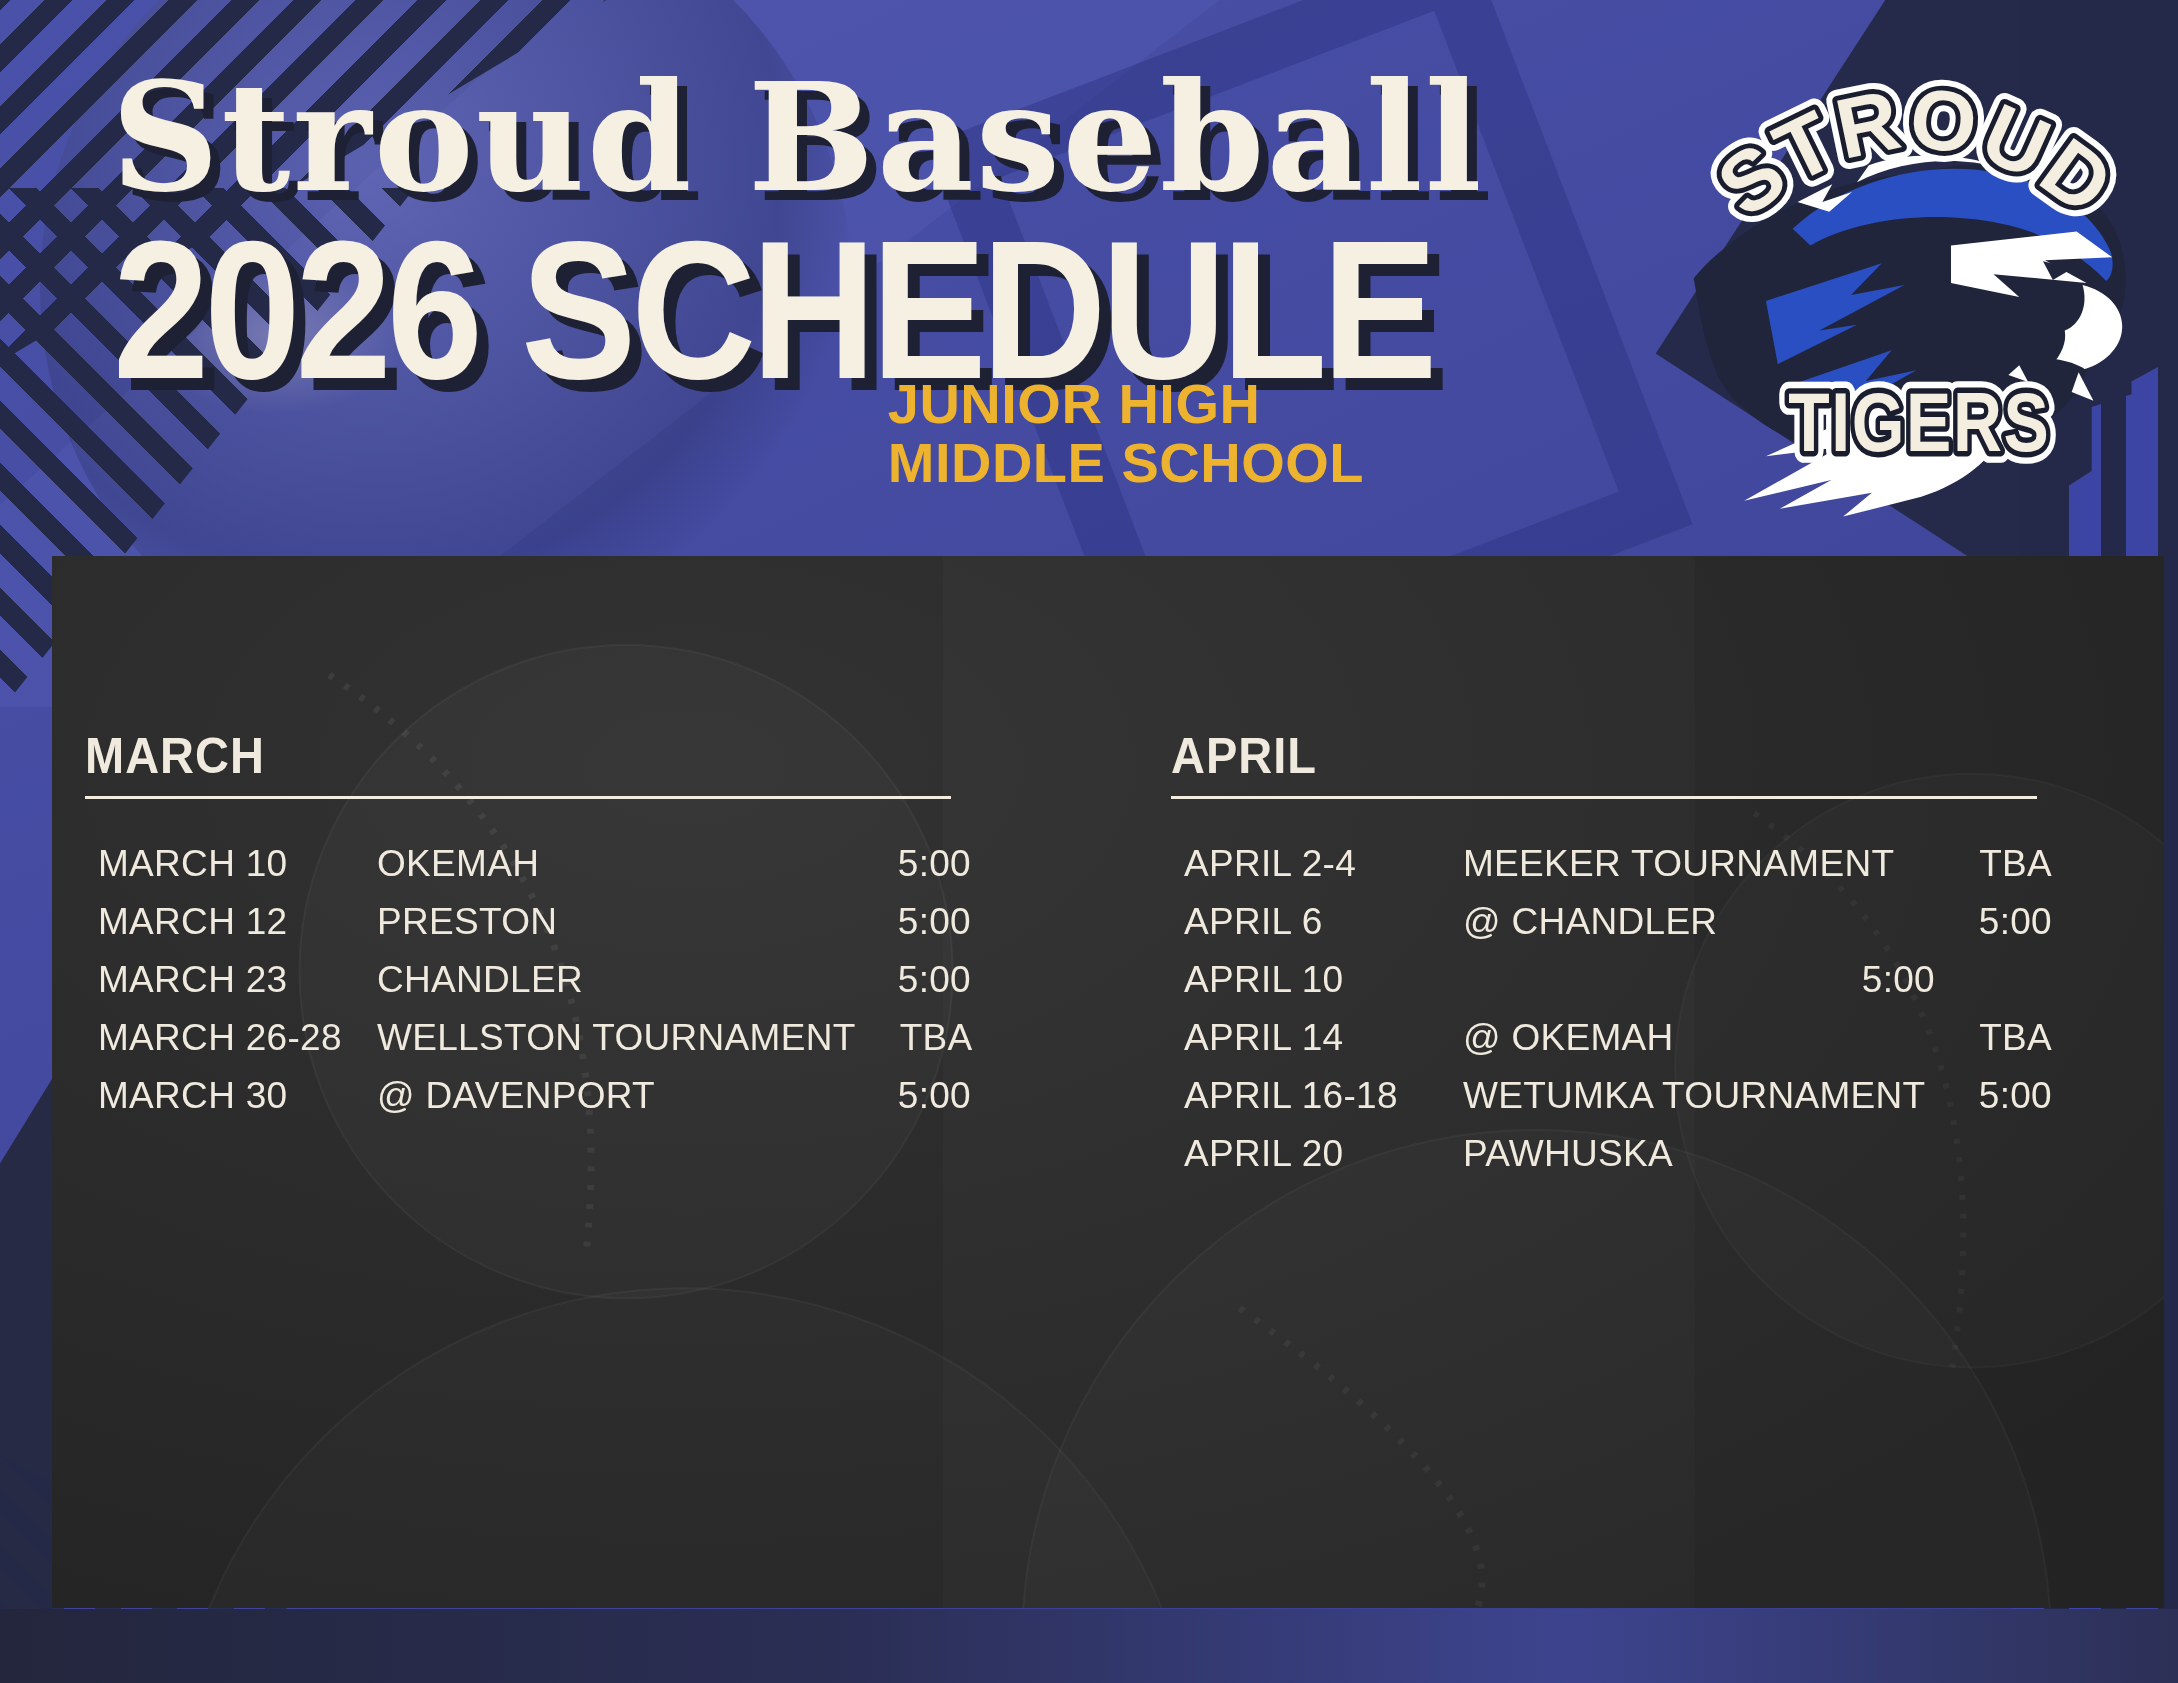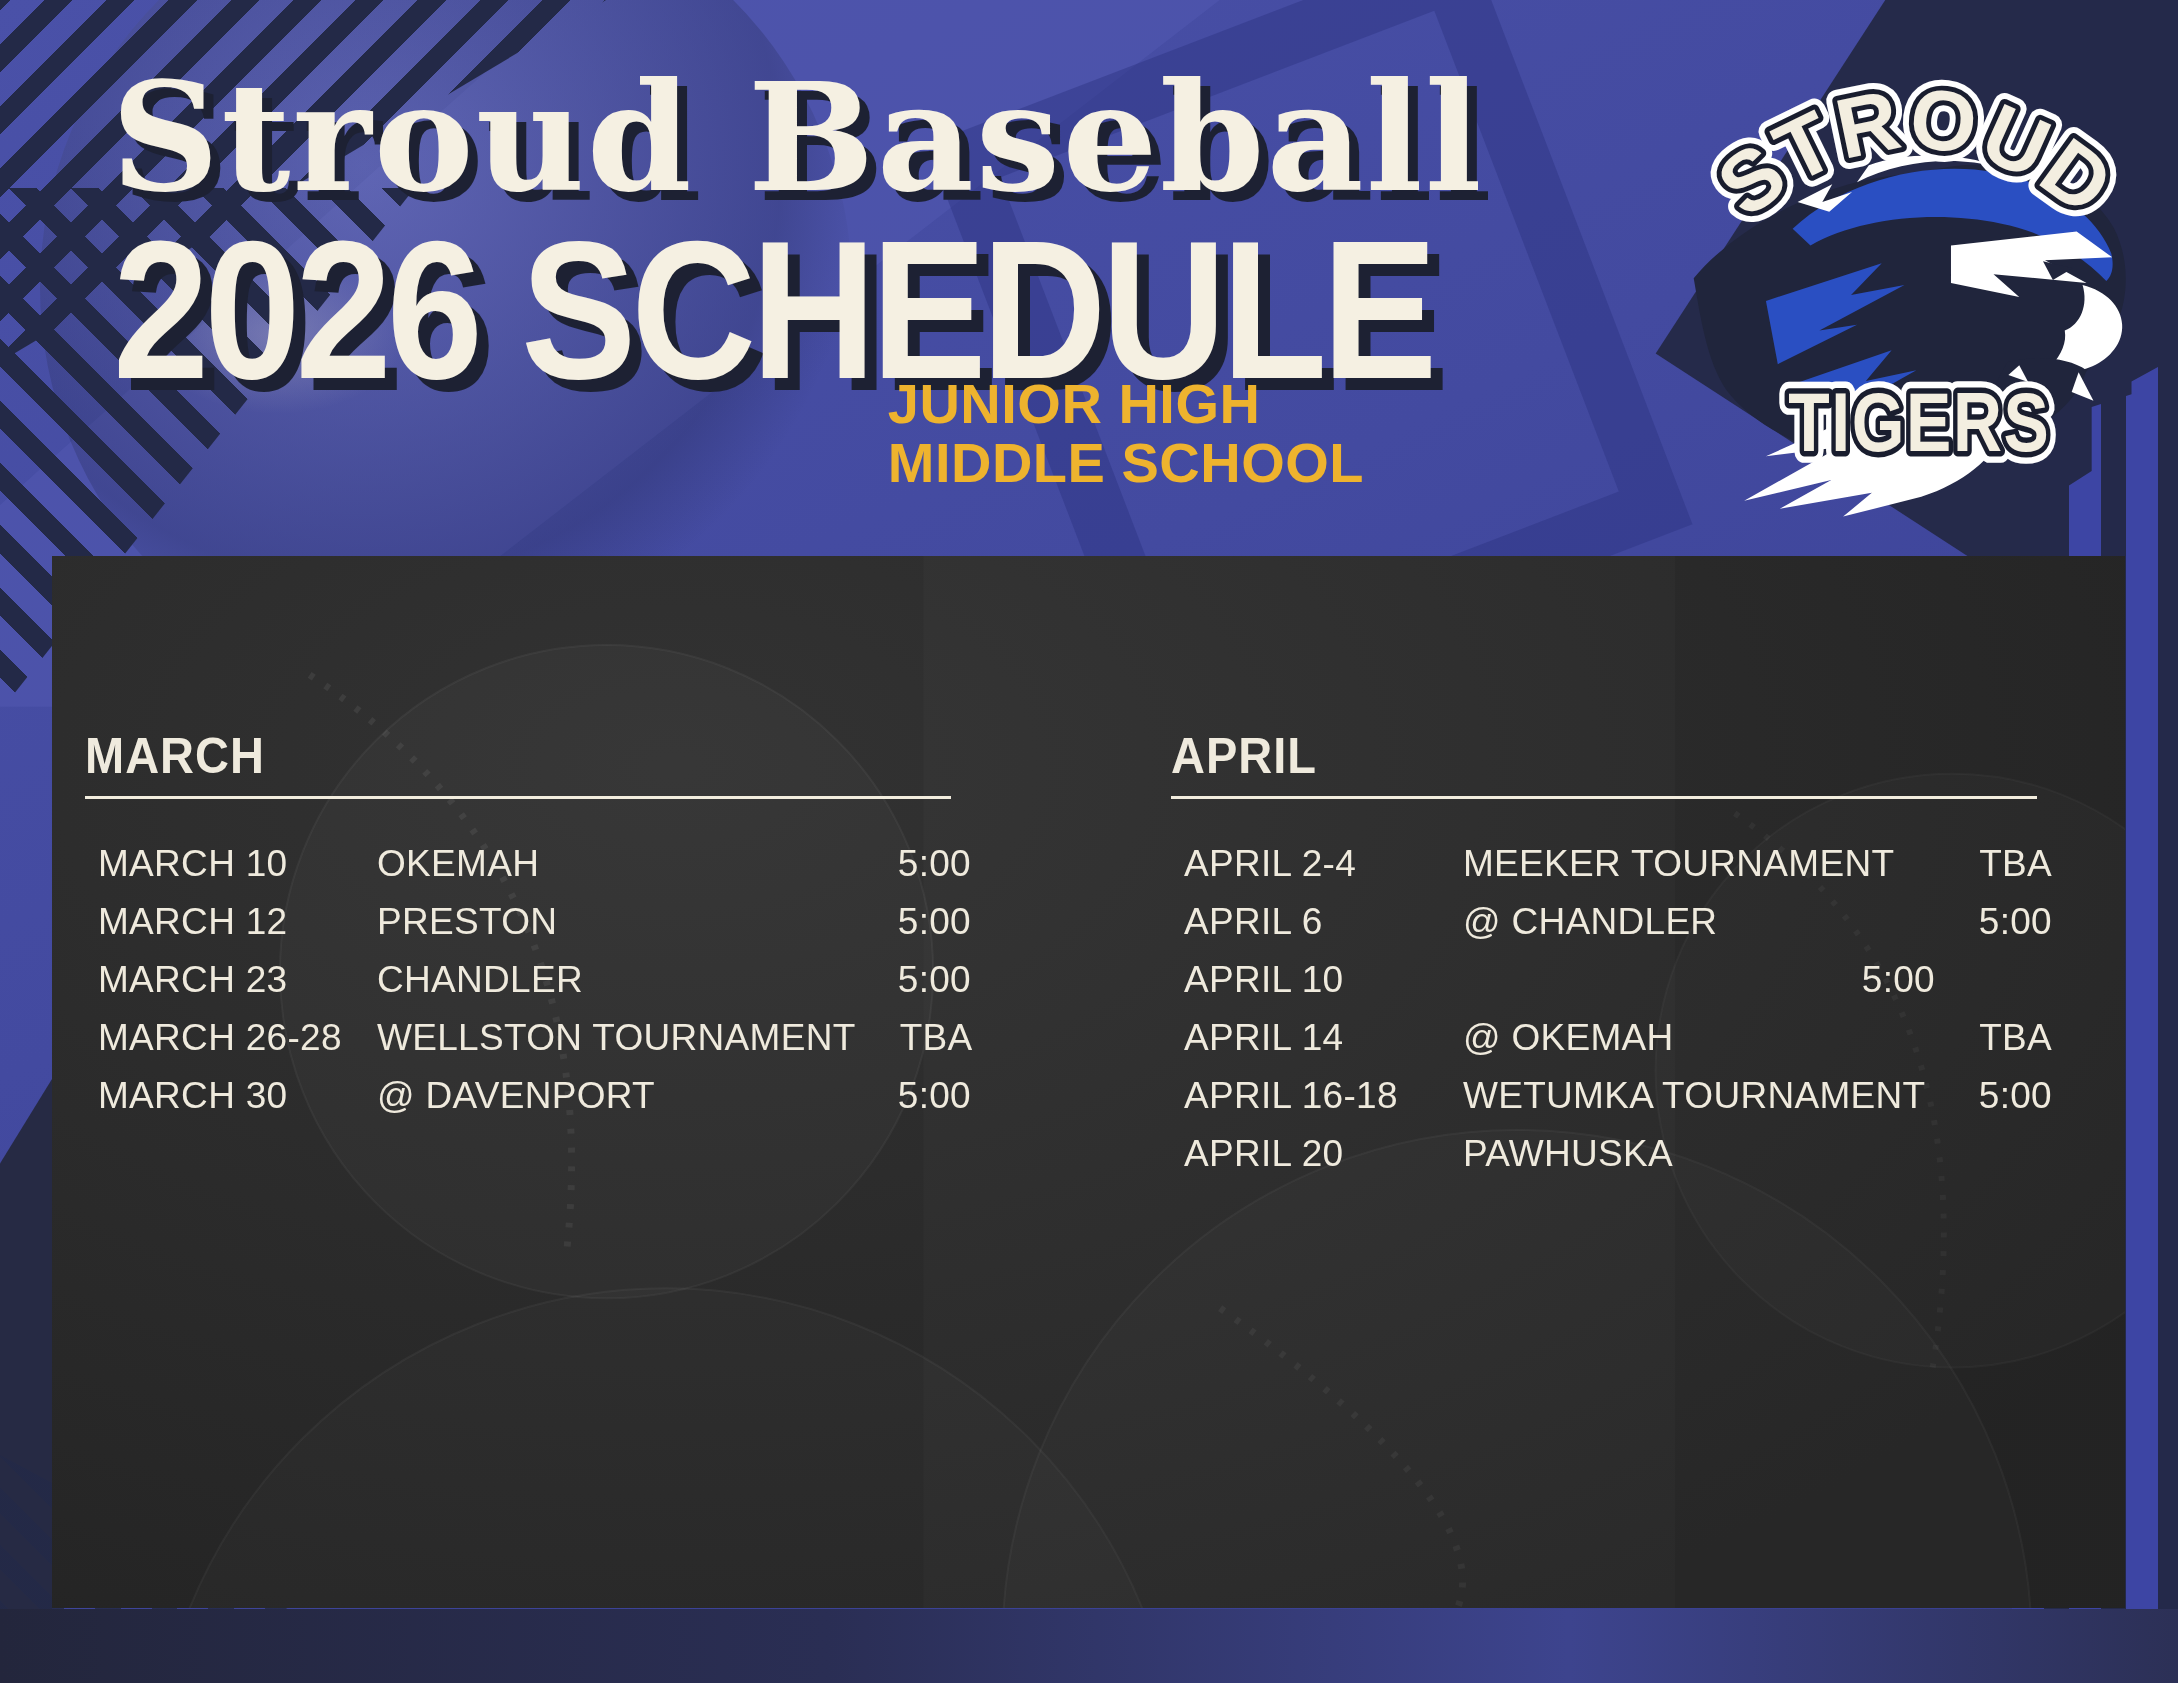--- a/index.html
+++ b/index.html
@@ -45,21 +45,21 @@
   .year-title{left:113px;top:196px;z-index:6;color:#f5f0e2;
     font-weight:900;font-size:173px;letter-spacing:-5px;white-space:nowrap;
     transform:scaleY(1.14);transform-origin:top left;text-shadow:12px 10px 0 #1d2133;}
   .subtitle{right:814px;top:374px;z-index:6;color:#eeb32e;text-align:left;
     font-weight:800;font-size:56px;line-height:59px;letter-spacing:0.5px;white-space:nowrap;}
 
   
   .logo{left:1634px;top:8px;width:535px;height:564px;z-index:7;}
 
   
-  .panel{left:52px;top:556px;width:2073px;height:1052px;z-index:5;background:#2a2a2a;}
+  .panel{left:52px;top:556px;width:2073px;height:1052px;z-index:5;background:#2a2a2a;padding-left:39px;}
   .panel-vignette{left:0;top:0;width:100%;height:100%;
     background:radial-gradient(ellipse at 30% 20%,rgba(255,255,255,.04),rgba(0,0,0,.16) 85%);}
   .panel-texture{left:0;top:0;width:100%;height:100%;}
   .month-col{position:absolute;top:174px;color:#efeadd;}
   .col-march{left:33px;width:886px;}
   .col-april{left:1119px;width:881px;}
   .month-label{font-size:47px;font-weight:700;letter-spacing:1px;line-height:47px;
     transform:scaleY(1.08);transform-origin:top left;}
   .rule{margin-top:19px;height:3px;background:#f2edde;width:866px;}
   .games{margin-top:36px;}

